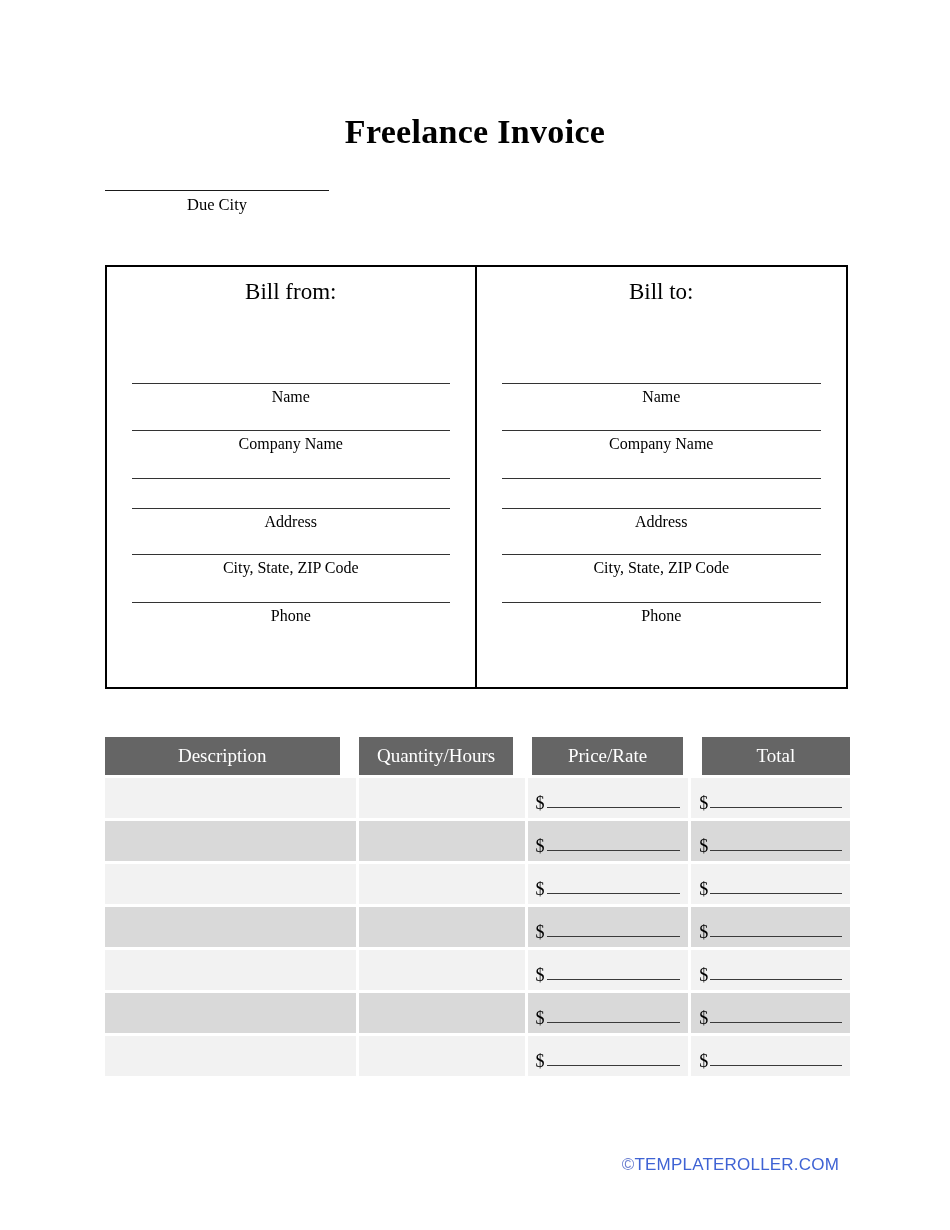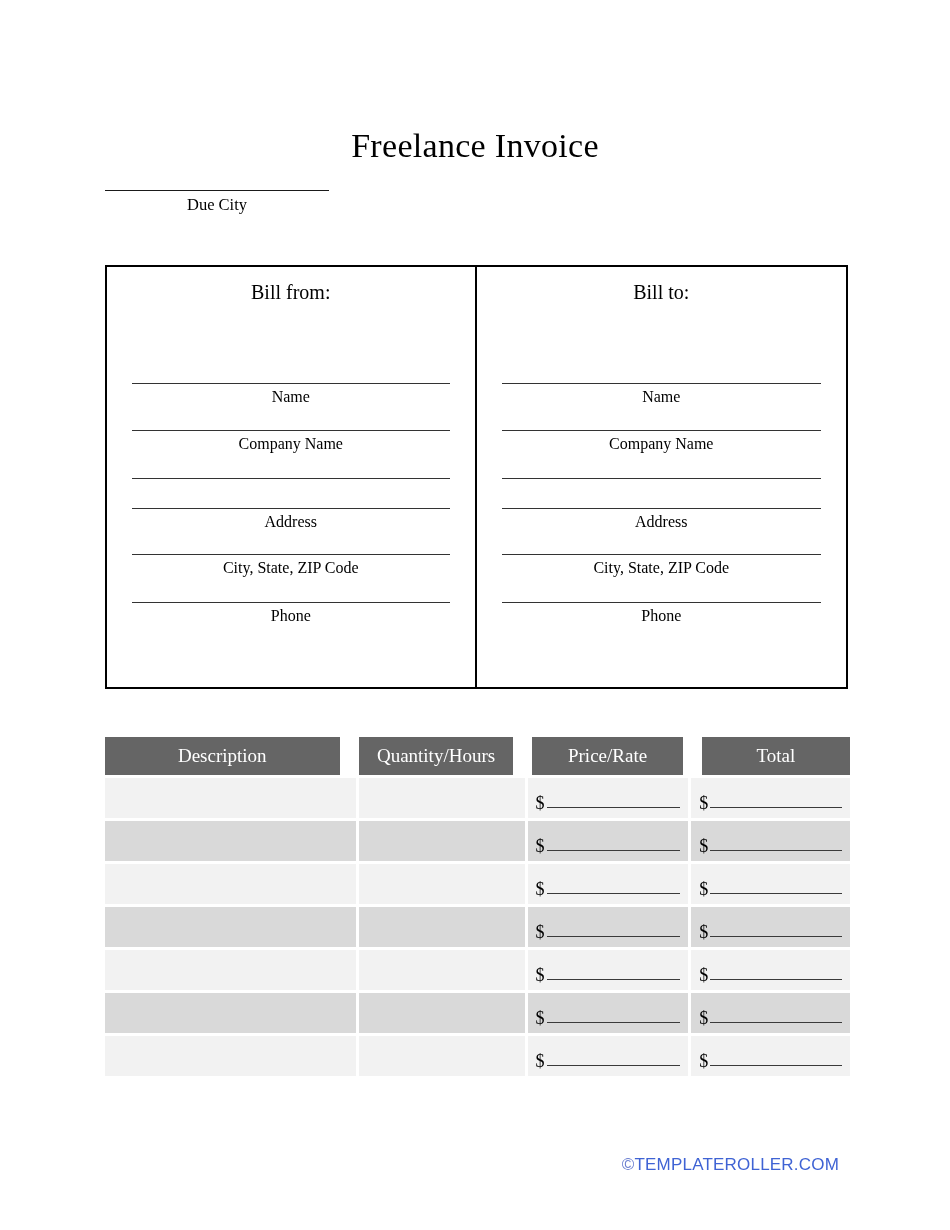--- a/index.html
+++ b/index.html
@@ -13,25 +13,25 @@
     position: relative;
     font-family: "Liberation Serif", "DejaVu Serif", serif;
     color: #000000;
     overflow: hidden;
   }
 
   
   .doc-title {
     position: absolute;
     left: 0;
-    top: 127px;
+    top: 113px;
     width: 950px;
     text-align: center;
     font-size: 34px;
-    font-weight: normal;
+    font-weight: bold;
     letter-spacing: 0.3px;
   }
 
   
   .meta-row {
     position: absolute;
     left: 105px;
     top: 190px;
     width: 745px;
     display: flex;
@@ -67,21 +67,21 @@
     width: 50%;
     box-sizing: border-box;
     position: relative;
     padding: 0 25px;
   }
   .bill-col.left {
     border-right: 2px solid #000000;
   }
   .bill-heading {
     text-align: center;
-    font-size: 20px;
+    font-size: 23px;
     margin-top: 12px;
     line-height: 26px;
   }
   .fld {
     margin-top: 14px;
   }
   .fld-rule {
     height: 0;
     border-top: 1.2px solid #333333;
     width: 100%;

